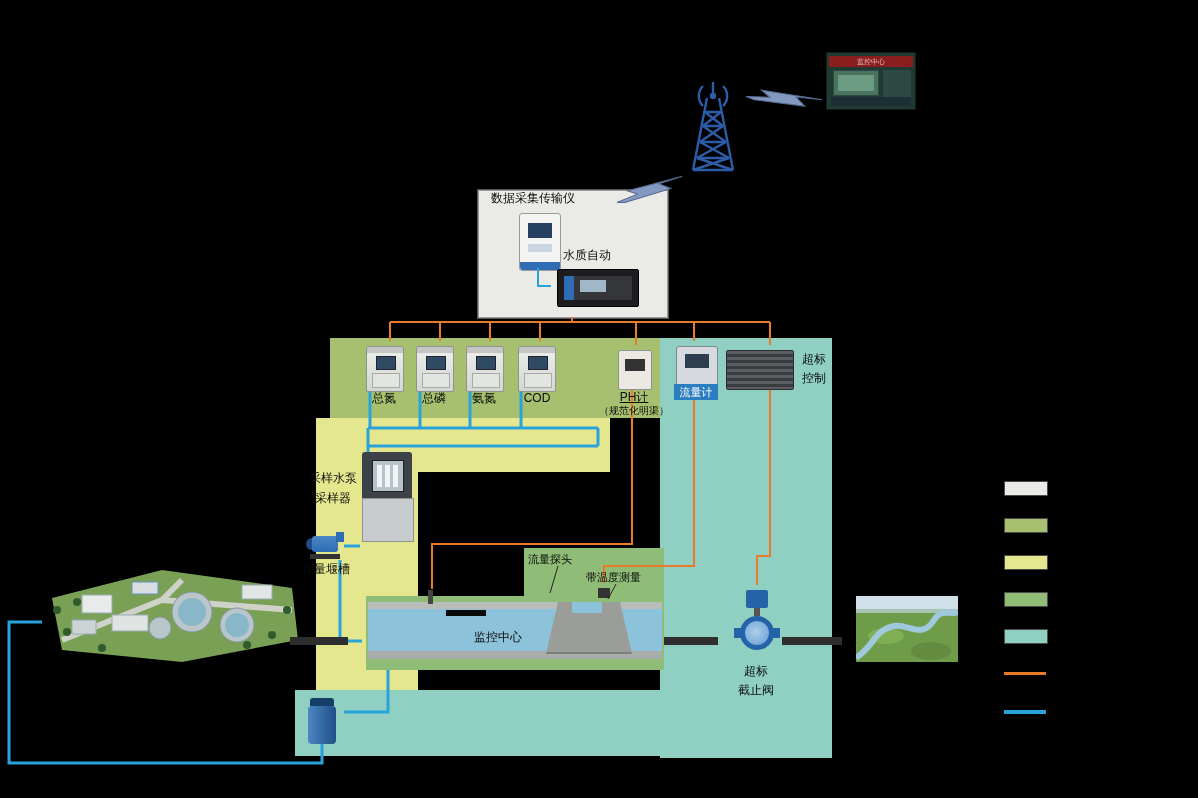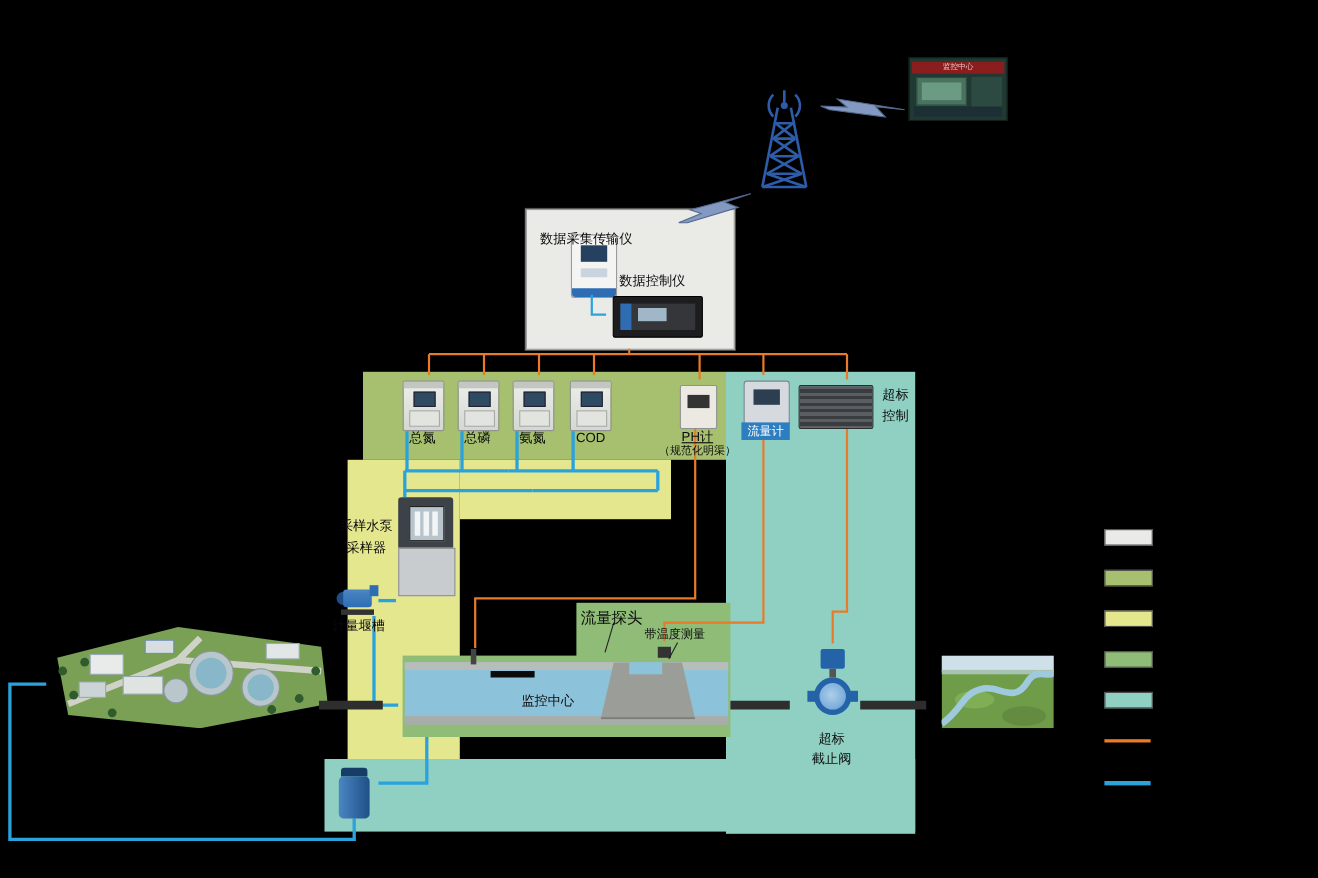--- a/index.html
+++ b/index.html
@@ -43,27 +43,27 @@
     <div style="position:absolute;left:2px;top:6px;width:294px;height:7px;background:#b9bdb9;"></div>
     <div style="position:absolute;left:2px;top:55px;width:294px;height:8px;background:#a9ada9;"></div>
     <div style="position:absolute;left:180px;top:6px;width:86px;height:50px;background:#9b9e98;
                 clip-path:polygon(0 100%,14% 0,86% 0,100% 100%);border-bottom:2px solid #7c7f7a;"></div>
     <div style="position:absolute;left:206px;top:6px;width:30px;height:11px;background:#8cc2da;"></div>
     <div style="position:absolute;left:62px;top:-6px;width:5px;height:14px;background:#444;"></div>
     <div style="position:absolute;left:232px;top:-8px;width:12px;height:10px;background:#333;"></div>
   </div>
 
   <div class="photo" style="left:478px;top:190px;width:188px;height:126px;background:#eaeae6;border:1px solid #9a9a96;box-shadow:0 0 0 1px #555;">
-    <div class="lbl" style="left:12px;top:19px;text-align:center;">数据采集传输仪</div>
+    <div class="lbl" style="left:12px;top:0;text-align:center;">数据采集传输仪</div>
     <div class="dev" style="left:40px;top:22px;width:40px;height:56px;background:#f4f4f2;border:1px solid #9a9a9a;border-radius:3px;">
       <div style="position:absolute;left:8px;top:9px;width:24px;height:15px;background:#25415f;"></div>
       <div style="position:absolute;left:8px;top:30px;width:24px;height:8px;background:#c9d4de;"></div>
       <div style="position:absolute;left:0;bottom:0;width:100%;height:8px;background:#2e6db4;border-radius:0 0 3px 3px;"></div>
     </div>
-    <div class="lbl" style="left:84px;top:57px;text-align:left;">数据控制仪</div>
+    <div class="lbl" style="left:84px;top:57px;text-align:left;">水质自动</div>
     <div class="dev" style="left:78px;top:78px;width:80px;height:36px;background:#1d1d1f;border-radius:2px;border:1px solid #000;">
       <div style="position:absolute;left:6px;top:6px;width:68px;height:24px;background:#35363a;"></div>
       <div style="position:absolute;left:6px;top:6px;width:10px;height:24px;background:#2e6db4;"></div>
       <div style="position:absolute;left:22px;top:10px;width:26px;height:12px;background:#9fb7c6;"></div>
     </div>
   </div>
 
   <svg class="photo" style="left:680px;top:78px;" width="66" height="98" viewBox="0 0 66 98">
     <g stroke="#2d5ca8" stroke-width="2.4" fill="none">
       <line x1="33" y1="4" x2="33" y2="15"></line>
@@ -257,21 +257,21 @@
     <div style="position:absolute;left:38px;top:38px;width:8px;height:10px;background:#2563a8;"></div>
     <div style="position:absolute;left:6px;top:26px;width:34px;height:34px;border-radius:50%;
                 background:radial-gradient(circle at 45% 45%,#aecfe8,#7fb0dd 60%,#5d92c6);border:5px solid #2563a8;box-sizing:border-box;"></div>
   </div>
   <div class="lbl" style="left:722px;top:662px;width:68px;line-height:19px;">
     <span>超标</span>
     <span>截止阀</span>
   </div>
 
   <div class="lbl" style="left:438px;top:630px;width:120px;">监控中心</div>
-  <div class="lbl" style="left:528px;top:552px;width:60px;font-size:14px;text-align:left;">流量探头</div>
+  <div class="lbl" style="left:528px;top:552px;width:60px;font-size:11px;text-align:left;">流量探头</div>
   <div class="lbl" style="left:586px;top:570px;width:60px;font-size:11px;text-align:left;">带温度测量</div>
 
   <div class="photo" style="left:1004px;top:476px;width:70px;height:266px;">
     <div class="sw" style="top: 5px; background: rgb(234, 234, 230);"></div>
     <div class="sw" style="top: 42px; background: rgb(166, 192, 111);"></div>
     <div class="sw" style="top: 79px; background: rgb(228, 231, 142);"></div>
     <div class="sw" style="top: 116px; background: rgb(143, 188, 119);"></div>
     <div class="sw" style="top: 153px; background: rgb(143, 208, 194);"></div>
     <div class="lgline" style="top: 196px; height: 3px; background: rgb(232, 122, 42);"></div>
     <div class="lgline" style="top: 234px; height: 4px; background: rgb(42, 163, 220);"></div>

